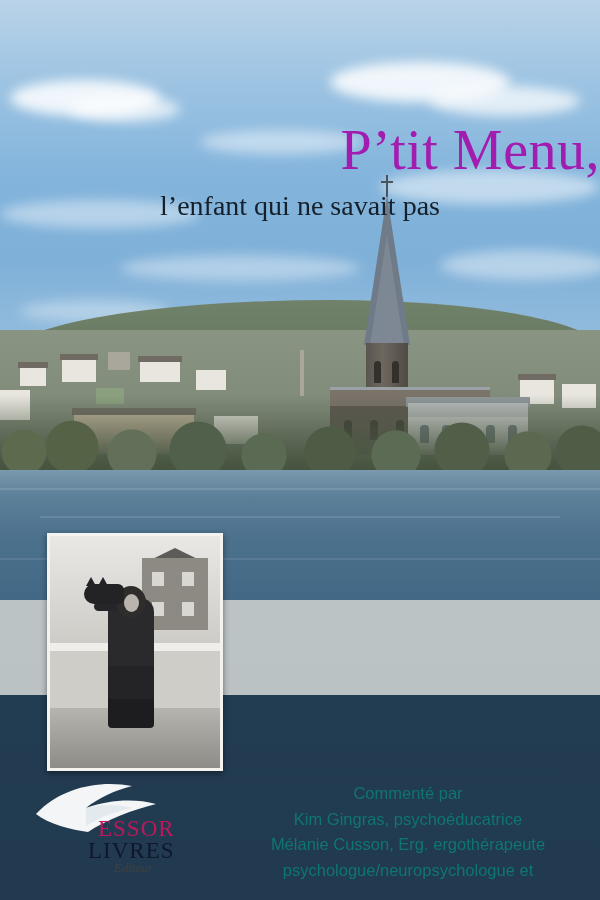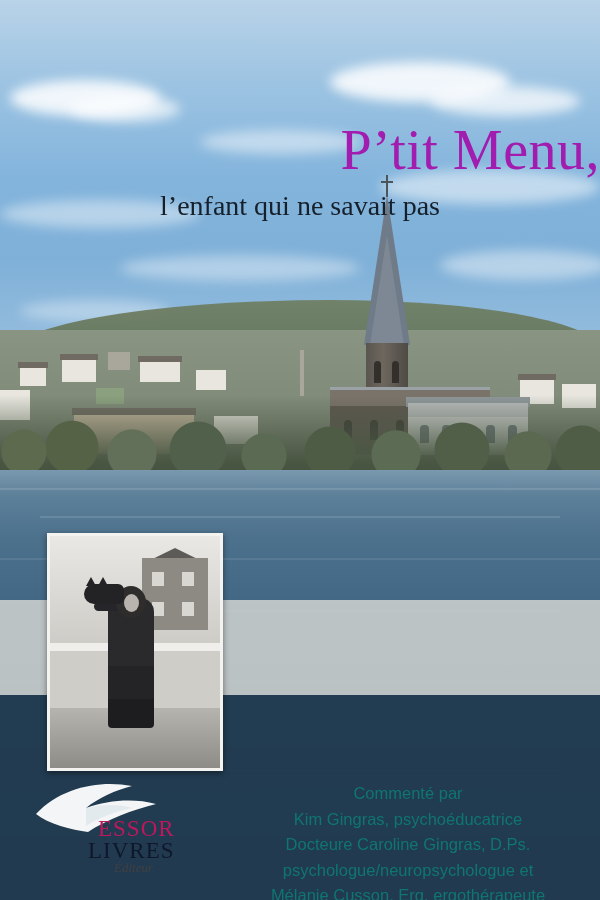--- a/index.html
+++ b/index.html
@@ -390,23 +390,22 @@
   <div class="greyband"></div>
   <div class="bottomband"></div>
 
   <div class="title">P’tit Menu,</div>
   <div class="subtitle">l’enfant qui ne savait pas</div>
 
 
   <div class="credits">
     <div>Commenté par</div>
     <div>Kim Gingras, psychoéducatrice</div>
-    <div>Docteure Caroline Gingras, D.Ps.</div>
+    <div>Mélanie Cusson, Erg. ergothérapeute</div>
     <div>psychologue/neuropsychologue et</div>
-    <div>Mélanie Cusson, Erg. ergothérapeute</div>
   </div>
 
   <div class="photo">
     <div class="photo-sky"></div>
     <div class="photo-house-roof"></div>
     <div class="photo-house">
       <div class="photo-house-win" style="left:10px; top:14px;"></div>
       <div class="photo-house-win" style="left:40px; top:14px;"></div>
       <div class="photo-house-win" style="left:10px; top:44px;"></div>
       <div class="photo-house-win" style="left:40px; top:44px;"></div>

